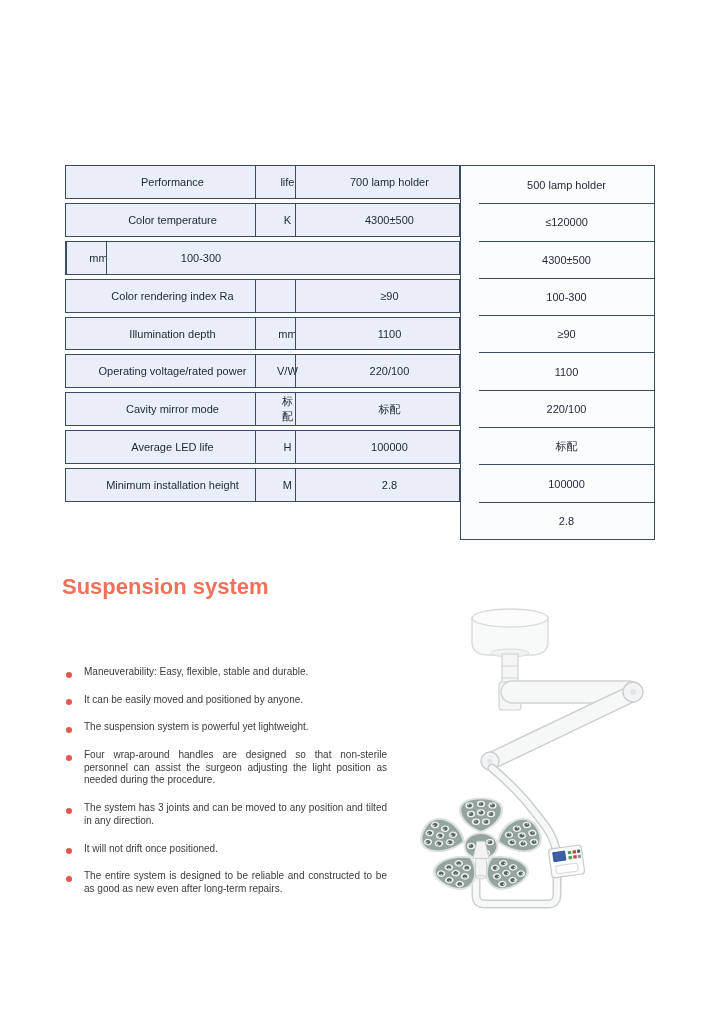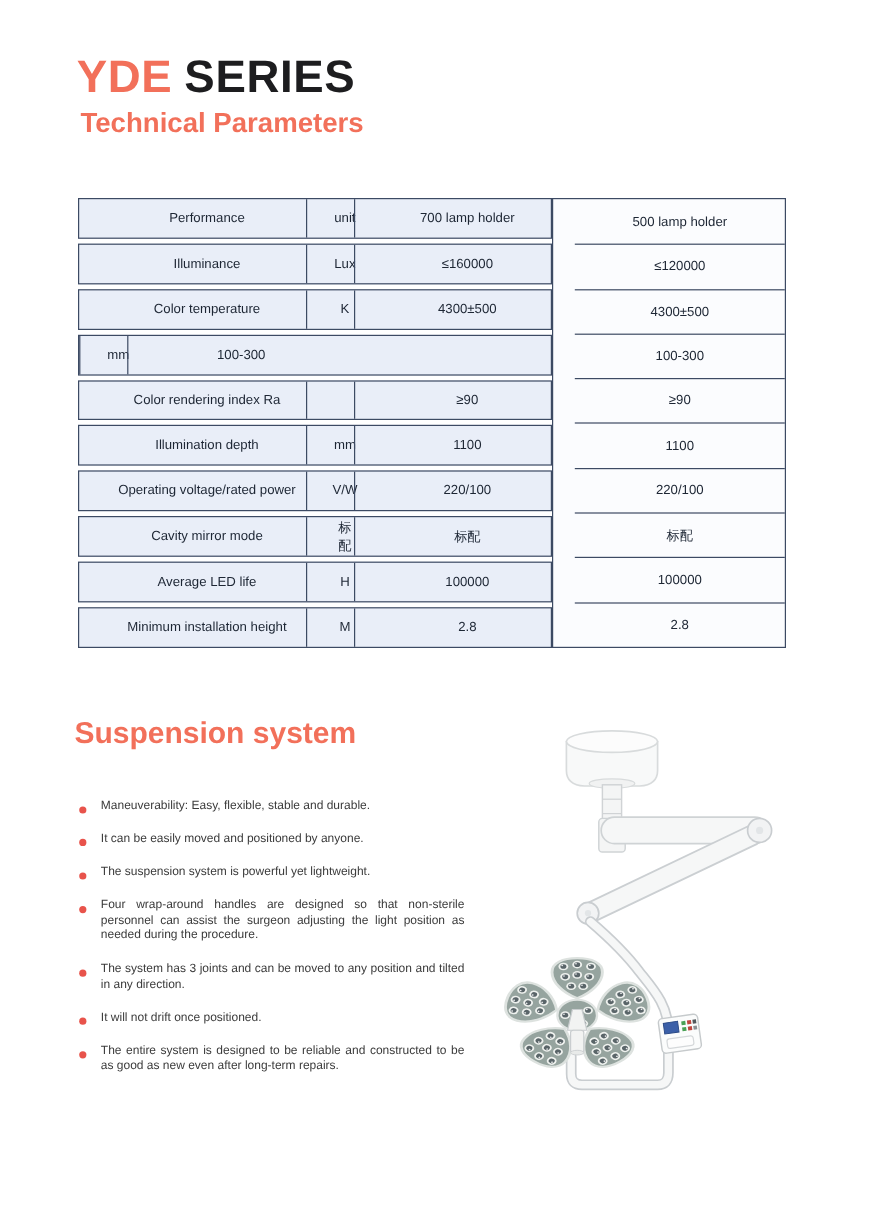--- a/index.html
+++ b/index.html
@@ -50,22 +50,22 @@
     display:grid;grid-template-rows:repeat(10,1fr);padding-left:18px;
   }
   .t4-cell{
     display:flex;align-items:center;justify-content:center;text-align:center;
     font-size:11px;color:var(--text-dark);
   }
   .t4-cell + .t4-cell{border-top:1px solid var(--table-border);}
 
   
   .suspension-title{
-    position:absolute;left:62px;top:597px;
-    font-size:25px;font-weight:bold;color:var(--accent);
+    position:absolute;left:62px;top:574px;
+    font-size:22px;font-weight:bold;color:var(--accent);
   }
   .bullets{
     position:absolute;left:64px;top:666px;width:323px;list-style:none;
   }
   .bullets li{
     position:relative;padding-left:20px;margin-bottom:15px;
     font-size:10px;line-height:1.27;color:var(--body-text);
     text-align:justify;hyphens:auto;-webkit-hyphens:auto;
   }
   .bullets li::before{
@@ -75,36 +75,27 @@
 
   
   .lamp{position:absolute;left:403px;top:598px;width:310px;height:370px;}
   .lamp svg{display:block;width:100%;height:100%;}
 </style>
 </head>
 <body>
 
 <div class="page">
 
-  <header class="title-block">
-    <h1><span class="accent">YDE</span><span class="rest">SERIES</span></h1>
-    <h2>Technical Parameters</h2>
-  </header>
 
   <section class="spec-table">
     <div class="left-cols" id="left-cols">
         <div class="t-row">
           <div class="t-cell c0">Performance</div>
-          <div class="t-cell c1">unit</div>
+          <div class="t-cell c1">life</div>
           <div class="t-cell c2">700 lamp holder</div>
-        </div>
-        <div class="t-row">
-          <div class="t-cell c0">Illuminance</div>
-          <div class="t-cell c1">Lux</div>
-          <div class="t-cell c2">≤160000</div>
         </div>
         <div class="t-row">
           <div class="t-cell c0">Color temperature</div>
           <div class="t-cell c1">K</div>
           <div class="t-cell c2">4300±500</div>
         </div>
         <div class="t-row">
           <div class="t-cell c1">mm</div>
           <div class="t-cell c2">100-300</div>
         </div>

